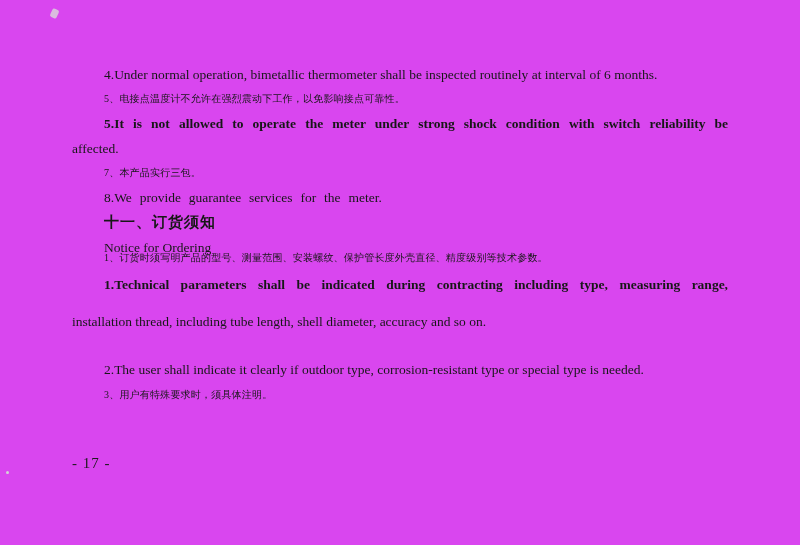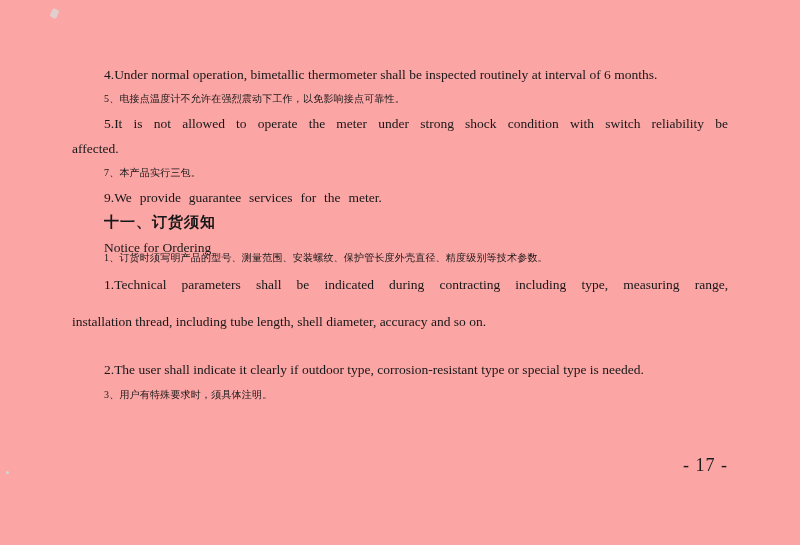--- a/index.html
+++ b/index.html
@@ -11,21 +11,21 @@
     height: 545px;
     background: #ffffff;
     position: relative;
     overflow: hidden;
     font-family: "Liberation Serif", "DejaVu Serif", serif;
     color: #161616;
   }
   .page {
     position: absolute;
     inset: 0;
-    background: #fca5a5;
+    background: #d946ef;
   }
   .line {
     position: absolute;
     left: 72px;
     width: 656px;
     font-size: 13.5px;
     line-height: 20px;
     white-space: nowrap;
     color: #171717;
   }
@@ -36,34 +36,34 @@
   .zh {
     font-size: 10px;
     letter-spacing: 0.2px;
   }
   .just {
     white-space: normal;
     text-align: justify;
     text-align-last: justify;
   }
   .ws-wide { word-spacing: 4.5px; }
-  .ws-med  { word-spacing: 3px; }
+  .ws-med  { word-spacing: 3px; font-weight: bold; }
   .heading-zh {
     font-family: "Liberation Sans", "DejaVu Sans", sans-serif;
     font-weight: 700;
     font-size: 15px;
     letter-spacing: 1px;
   }
   .page-number {
     position: absolute;
     top: 455px;
     left: 72px;
     width: 656px;
-    text-align: right;
-    font-size: 18px;
+    text-align: left;
+    font-size: 15px;
     letter-spacing: 1px;
     color: #1b1b1b;
   }
   
   .smudge-top {
     position: absolute;
     left: 51px;
     top: 9px;
     width: 7px;
     height: 9px;
@@ -93,21 +93,21 @@
   <div class="line indent" style="top:65px">4.Under normal operation, bimetallic thermometer shall be inspected routinely at interval of 6 months.</div>
 
   <div class="line indent zh" style="top:89px">5、电接点温度计不允许在强烈震动下工作，以免影响接点可靠性。</div>
 
   <div class="line indent just ws-med" style="top:114px">5.It is not allowed to operate the meter under strong shock condition with switch reliability be</div>
 
   <div class="line" style="top:139px">affected.</div>
 
   <div class="line indent zh" style="top:163px">7、本产品实行三包。</div>
 
-  <div class="line indent ws-wide" style="top:188px">9.We provide guarantee services for the meter.</div>
+  <div class="line indent ws-wide" style="top:188px">8.We provide guarantee services for the meter.</div>
 
   <div class="line indent" style="top:238px">Notice for Ordering</div>
 
   <div class="line indent heading-zh" style="top:212px">十一、订货须知</div>
 
   <div class="line indent zh" style="top:248px">1、订货时须写明产品的型号、测量范围、安装螺纹、保护管长度外壳直径、精度级别等技术参数。</div>
 
   <div class="line indent just ws-med" style="top:275px">1.Technical parameters shall be indicated during contracting including type, measuring range,</div>
 
   <div class="line" style="top:312px">installation thread, including tube length, shell diameter, accuracy and so on.</div>

